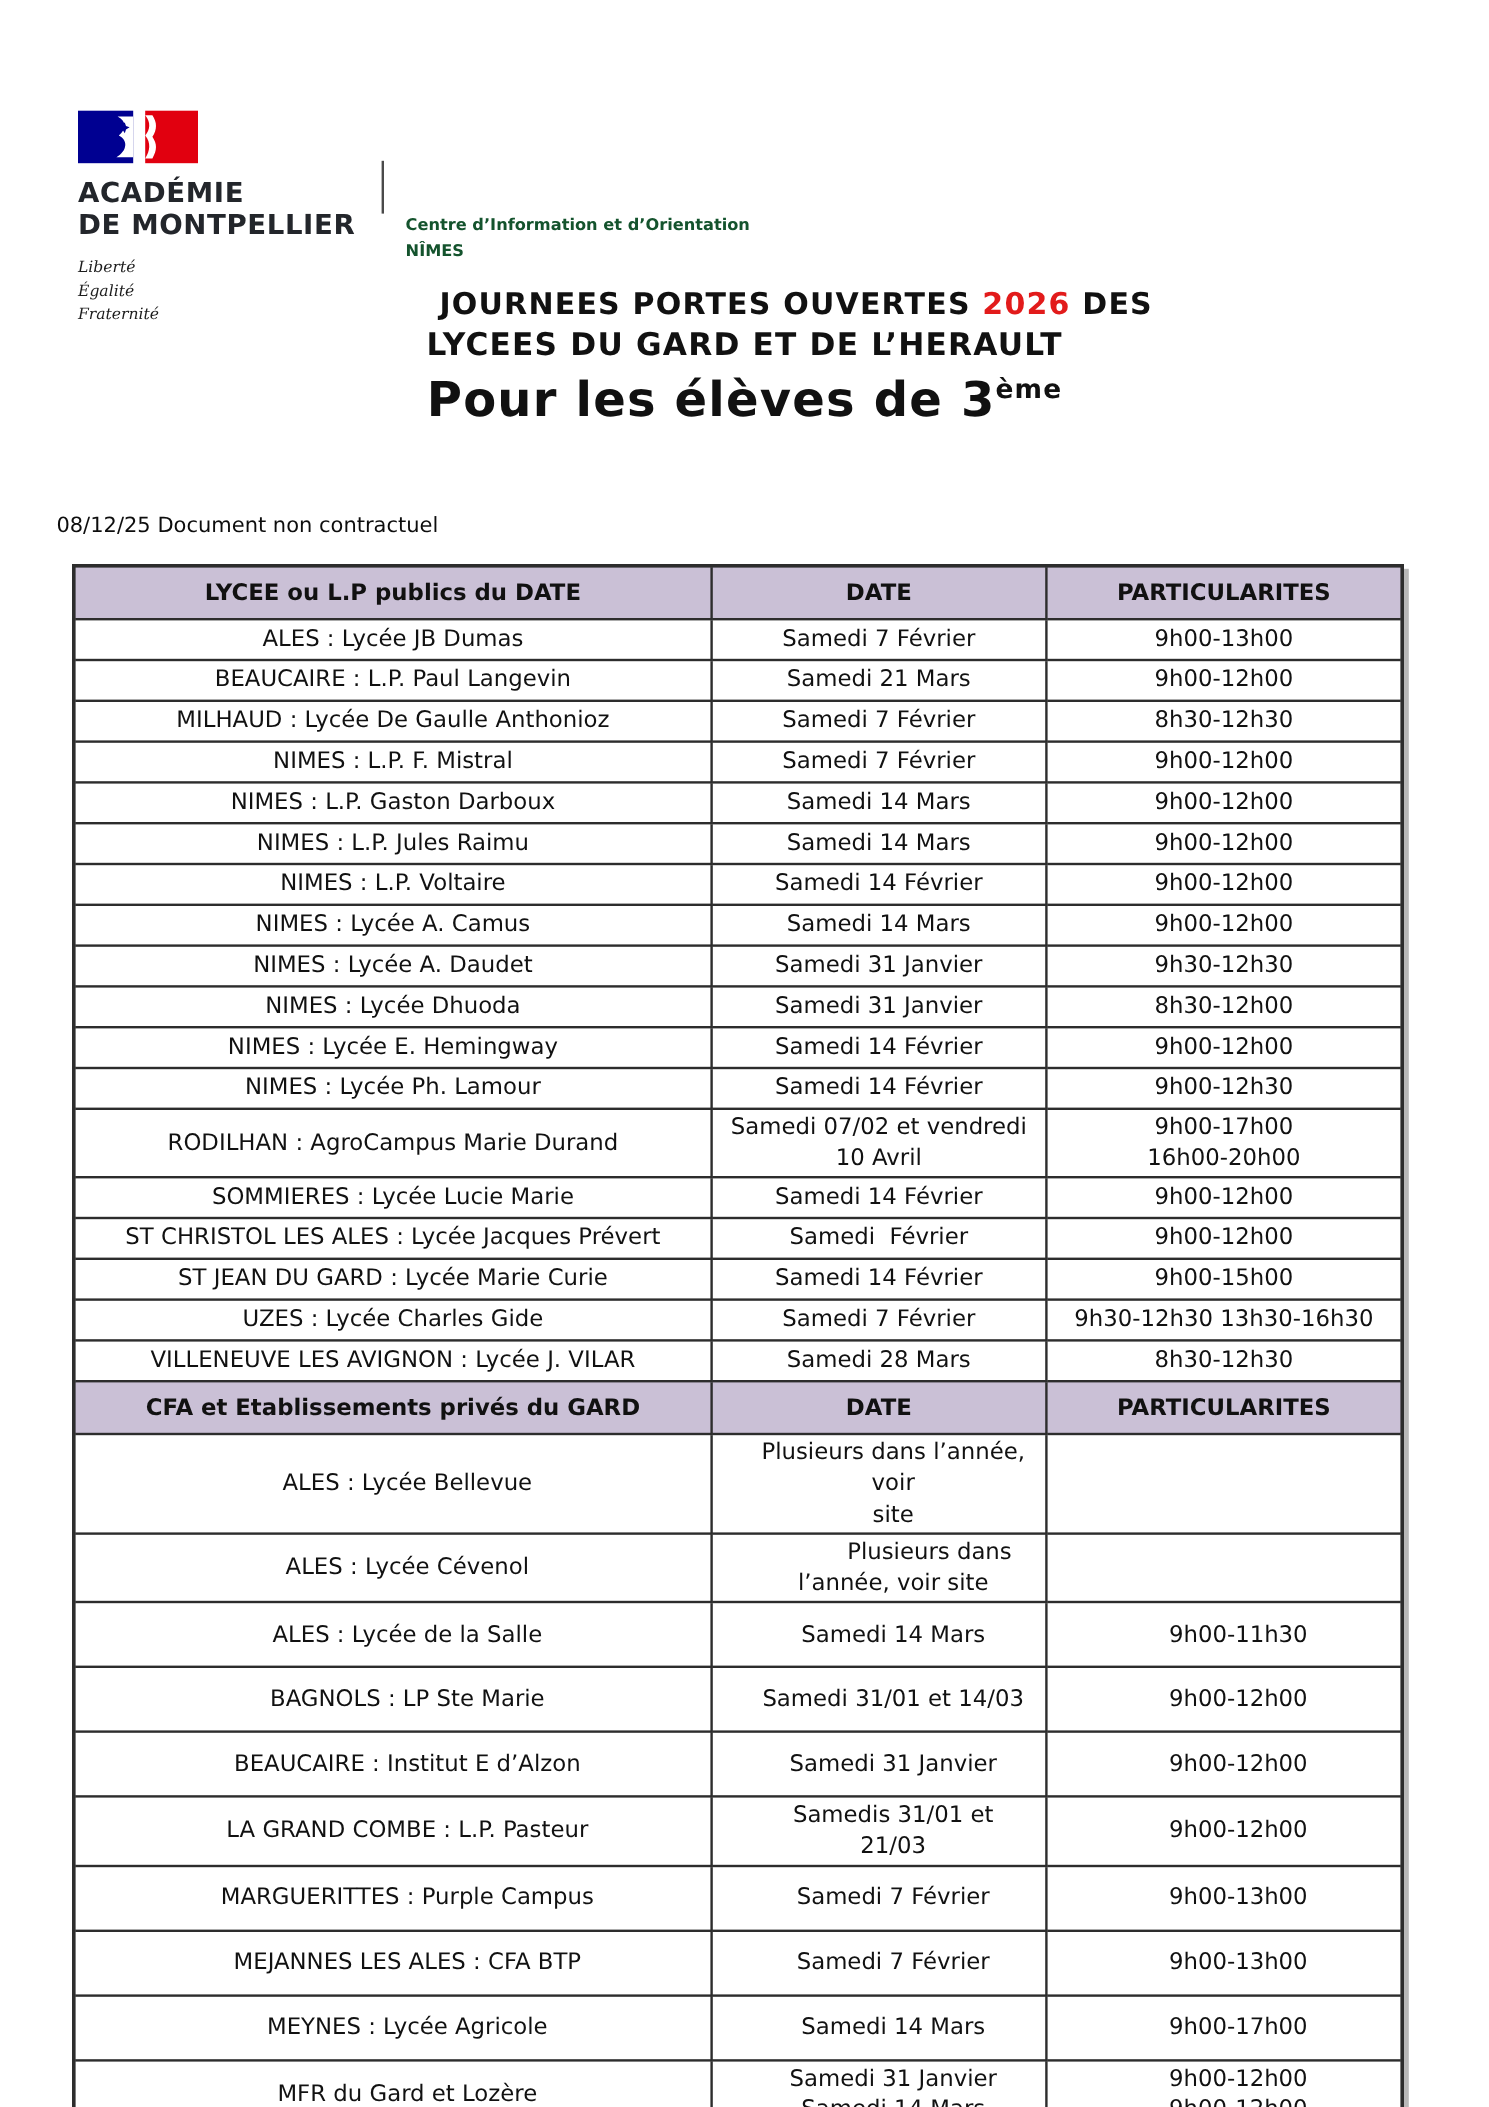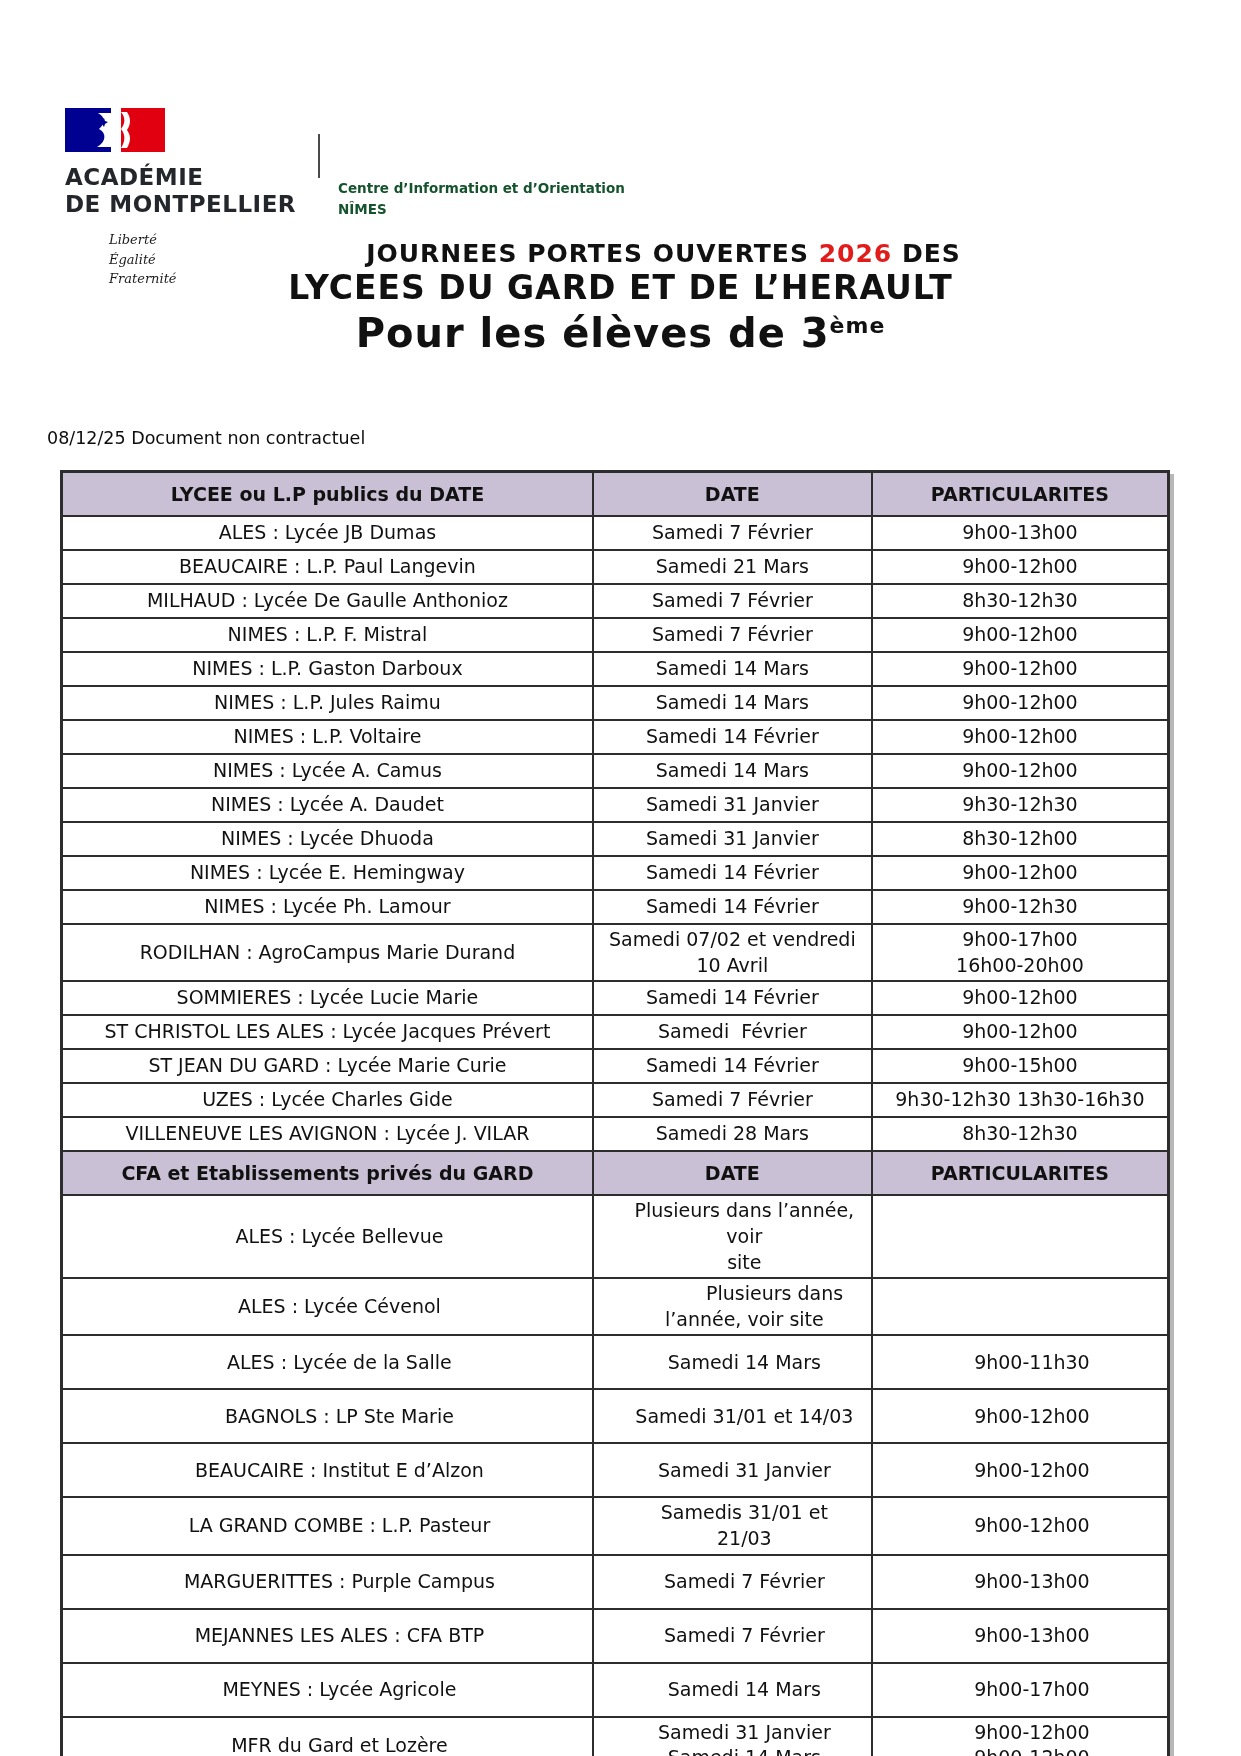--- a/index.html
+++ b/index.html
@@ -3,41 +3,41 @@
 <meta charset="utf-8">
 <style>
   html,body { margin:0; padding:0; background:#ffffff; }
   .page {
     position:relative; width:1241px; height:1756px; margin:0 auto;
     background:#ffffff; font-family:"DejaVu Sans", sans-serif; color:#111;
     overflow:hidden;
   }
 
   
-  .logo-block { position:absolute; left:65px; top:108px; }
+  .logo-block { position:absolute; left:65px; top:92px; }
   .flag { width:100px; height:48px; display:block; }
   .acad-name {
     margin-top:8px; font-size:23px; font-weight:bold; color:#23262b;
     line-height:1.18; letter-spacing:0.5px; white-space:nowrap;
   }
   .motto {
     margin-top:12px; font-family:"DejaVu Serif", serif; font-style:italic;
-    font-size:13px; line-height:1.5; color:#1c1c1c;margin-left:44px;
+    font-size:13px; line-height:1.5; color:#1c1c1c;
   }
   .divider { position:absolute; left:318px; top:134px; width:2px; height:44px; background:#4a4a4a; }
   .cio-block {
     position:absolute; left:338px; top:136px; font-size:13.5px;
     font-weight:bold; color:#14532d; line-height:1.55;margin-top:42px;
   }
 
   
   .title-block { position:absolute; left:0; right:0; top:237px; text-align:center; }
   .t1 { font-size:25px; font-weight:bold; letter-spacing:1px; text-indent:86px; line-height:34px; }
   .t1 .year { color:var(--accent-red,#e21b1b); }
-  .t2 { font-size:33px; font-weight:bold; letter-spacing:1px; line-height:34px; }
+  .t2 { font-size:26px; font-weight:bold; letter-spacing:1px; line-height:34px; }
   .t3 { font-size:40px; font-weight:bold; letter-spacing:1px; margin-top:0; line-height:42px; }
   .t3 sup { font-size:0.55em; vertical-align:super; }
 
   .date-note { position:absolute; left:47px; top:428px; font-size:17.5px; color:#0d0d0d; }
 
   
   .jpo-table {
     position:absolute; left:60px; top:470px; width:1110px;
     border-collapse:collapse; table-layout:fixed;
     border:3px solid #2d2d2d;

